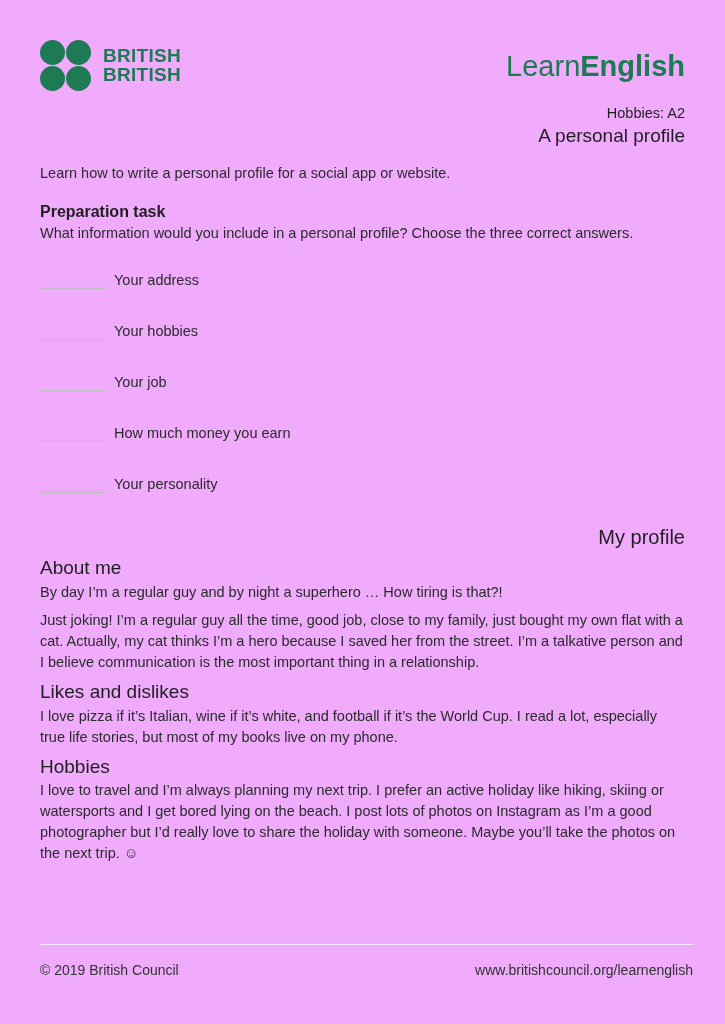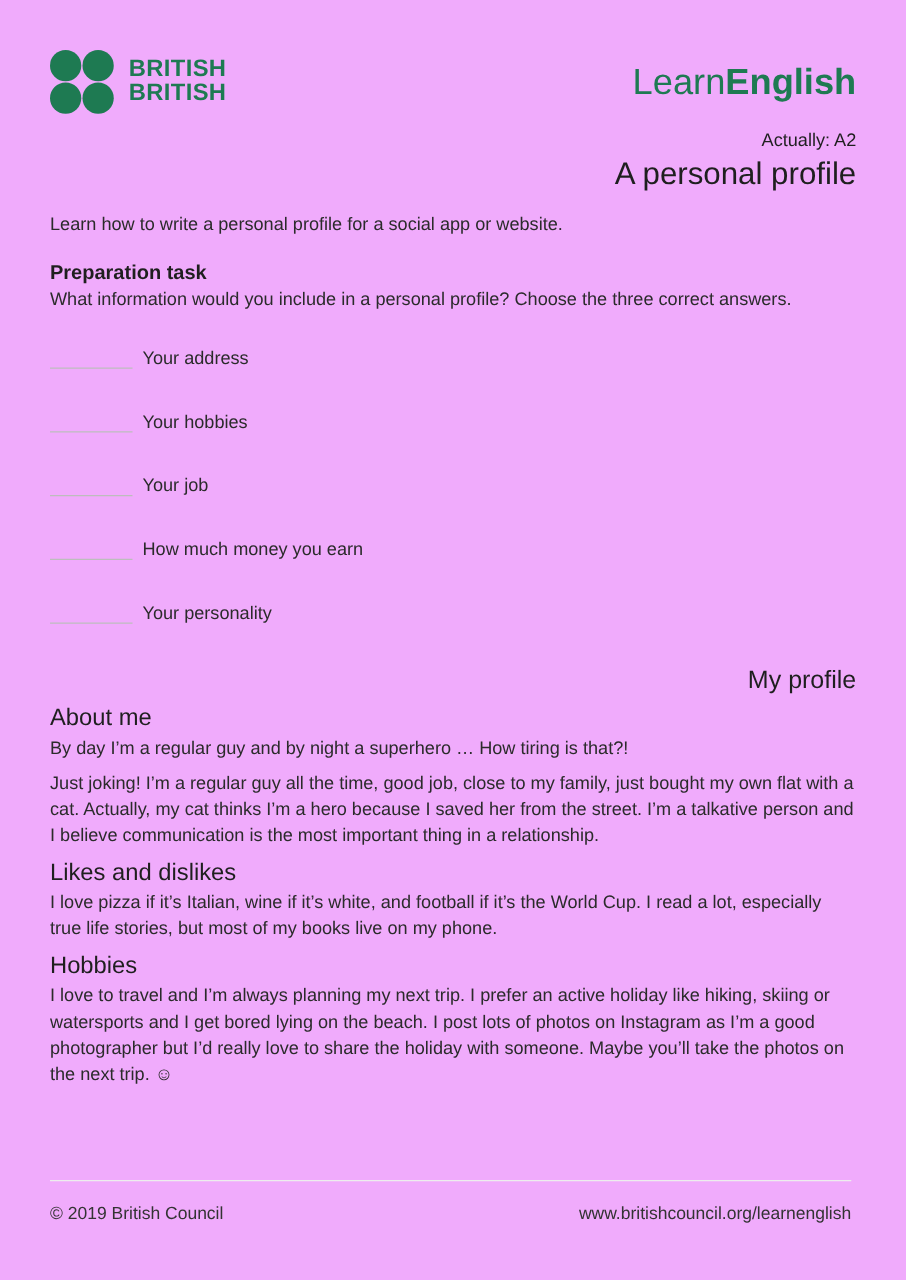--- a/index.html
+++ b/index.html
@@ -18,21 +18,21 @@
   .bc-dots { display:grid; grid-template-columns:25px 25px; grid-template-rows:25px 25px; gap:1px; }
   .bc-dot { width:25px; height:25px; border-radius:50%; background:var(--green); }
   .bc-name { font-weight:bold; font-size:19px; line-height:0.98; color:var(--green); letter-spacing:0.3px; }
   .le-logo { font-size:29px; color:var(--green); margin-top:12px; line-height:1; }
   .le-learn { font-weight:400; }
   .le-english { font-weight:700; }
 
   
   .title-block { text-align:right; margin-top:14px; }
   .doc-level { font-size:14.5px; color:var(--head); }
-  .doc-title { font-size:25px; color:var(--head); margin-top:4px; line-height:1.15; }
+  .doc-title { font-size:19px; color:var(--head); margin-top:4px; line-height:1.15; }
 
   p { font-size:14.5px; line-height:21px; margin:0 0 8px; color:var(--ink); }
   .intro { margin-top:16px; }
 
   h2 { font-size:20px; font-weight:400; color:var(--head); margin:16px 0 8px; line-height:1.15; }
   h3 { font-size:16px; font-weight:700; color:var(--head); margin:18px 0 2px; line-height:1.2; }
   h4 { font-size:19px; font-weight:400; color:var(--head); margin:5px 0 2px; line-height:1.25; }
 
   .section-my-profile h2 { margin:32px 0 7px;text-align:right; }
   .profile-section p { margin-bottom:7px; }
@@ -41,21 +41,21 @@
   .options { margin-top:26px; display:flex; flex-direction:column; gap:31px; }
   .option { font-size:14.5px; line-height:20px; white-space:nowrap; }
   .blank {
     display:inline-block; width:66px; height:14px;
     border-bottom:1px solid var(--rule);
     margin-right:8px; position:relative; top:4px;
   }
 
   
   .footer {
-    position:absolute; left:40px; right:44px; top:944px;
+    position:absolute; left:40px; right:32px; top:944px;
     border-top:1px solid #ededed; padding-top:17px;
     display:flex; justify-content:space-between; align-items:baseline;
     font-size:14px; color:#333;
   }
   .footer-url { color:#333; text-decoration:none; }
 </style>
 </head>
 <body>
 
 <div class="page">
@@ -73,21 +73,21 @@
           <div>BRITISH</div>
           <div>BRITISH</div>
         </div>
       </div>
       <div class="le-logo">
         <span class="le-learn">Learn</span><span class="le-english">English</span>
       </div>
     </div>
 
     <div class="title-block">
-      <div class="doc-level">Actually: A2</div>
+      <div class="doc-level">Hobbies: A2</div>
       <div class="doc-title">A personal profile</div>
     </div>
 
     <p class="intro">Learn how to write a personal profile for a social app or website.</p>
 
 
     <div class="section-preparation">
       <h3>Preparation task</h3>
       <p>What information would you include in a personal profile? Choose the three correct answers.</p>
 

